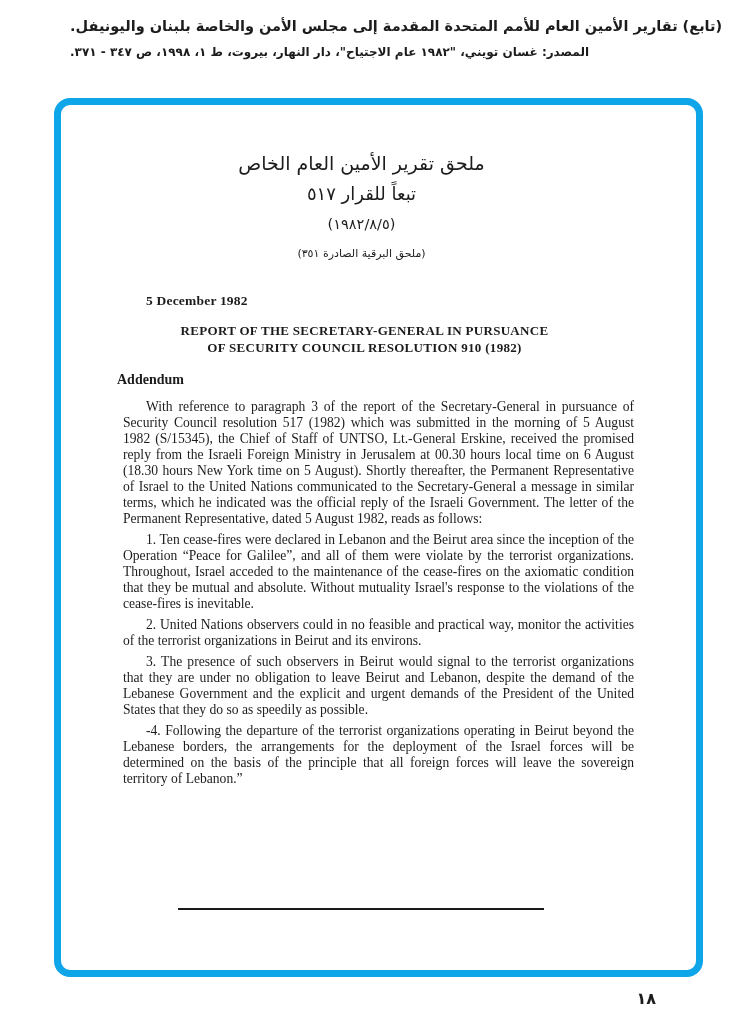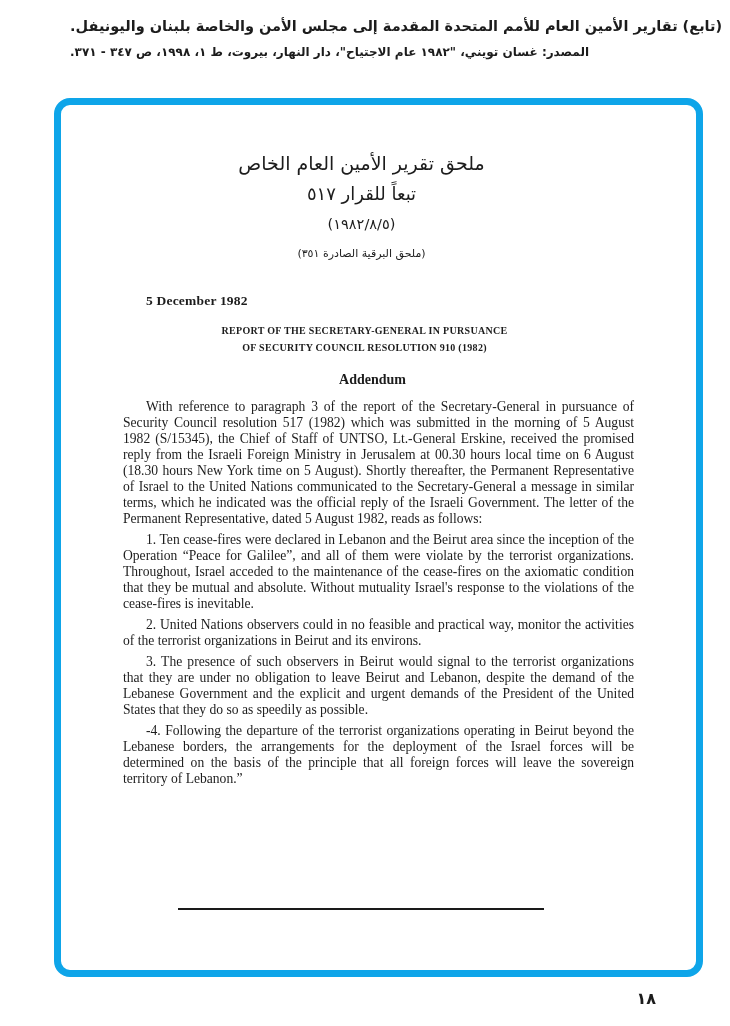--- a/index.html
+++ b/index.html
@@ -67,29 +67,29 @@
   .doc-ref-block {
     margin-left: 23px;
     font-size: 13.5px;
     line-height: 16.5px;
     font-weight: bold;
     letter-spacing: 0.2px;
   }
   .report-title {
     text-align: center;
     margin-top: 12px;
-    font-size: 10px;
+    font-size: 13px;
     line-height: 17.5px;
     font-weight: bold;
     letter-spacing: 0.3px;
     position: relative;
     left: -14px;
   }
   .addendum {
-    text-align: center;
+    text-align: left;
     margin-top: 14px;
     font-weight: bold;
     font-size: 14px;
     line-height: 17px;
     position: relative;
     left: -6px;
   }
   .body-para {
     margin: 5px 0 0 0;
     font-size: 13.6px;

